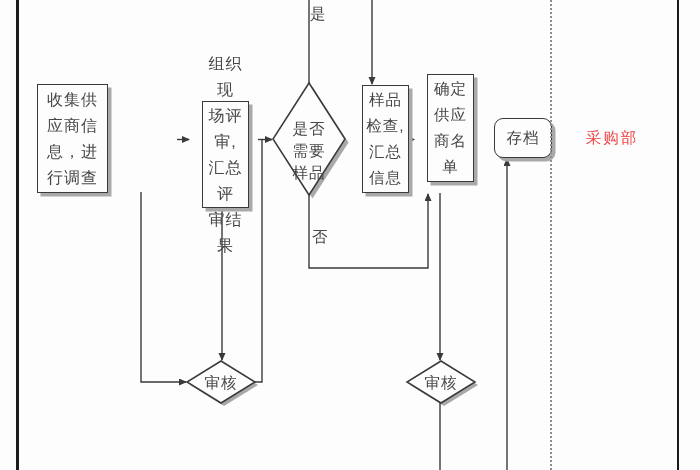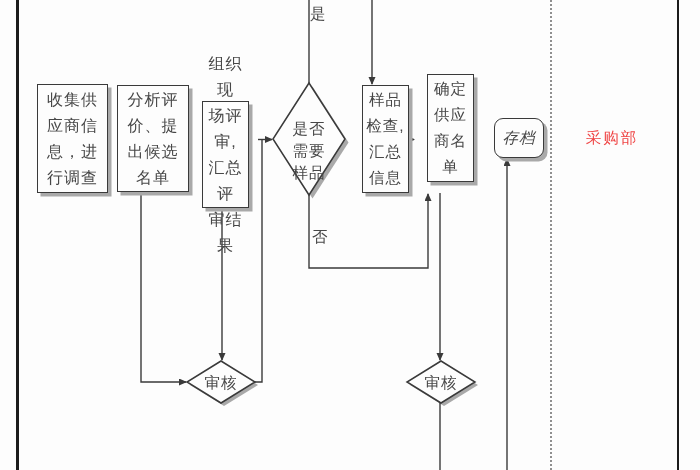--- a/index.html
+++ b/index.html
@@ -80,41 +80,37 @@
       <polygon points="221,361 255,382 221,403 187,382"></polygon>
       <polygon points="441,361 475,382 441,403 407,382"></polygon>
     </g>
   </svg>
 
   <div class="node" style="left:25px;top:84px;width:71px;height:109px;">收集供
 应商信
 息，进
 行调查</div>
 
-  <div class="node" style="left:105px;top:85px;width:72px;height:107px;">分析评
-价、提
-出候选
-名单</div>
 
   <div class="node" style="left:190px;top:101px;width:47px;height:107px;">组织现
 场评审,
 汇总评
 审结果</div>
 
   <div class="node small" style="left:350px;top:85px;width:47px;height:108px;">样品
 检查,
 汇总
 信息</div>
 
   <div class="node small" style="left:415px;top:74px;width:47px;height:108px;">确定
 供应
 商名
 单</div>
 
-  <div class="node rounded" style="left:482px;top:118px;width:50px;height:40px;font-style:italic;">存档</div>
+  <div class="node rounded" style="left:482px;top:118px;width:58px;height:40px;">存档</div>
 
   <div class="diamond-label" style="left:273px;top:106px;width:72px;line-height:22px;margin-top:12px;">是否
 需要
 样品</div>
 
   <div class="diamond-label" style="left:187px;top:373px;width:68px;">审核</div>
 
   <div class="diamond-label" style="left:407px;top:373px;width:68px;">审核</div>
 
   <div class="edge-label" style="left:310px;top:4px;">是</div>

